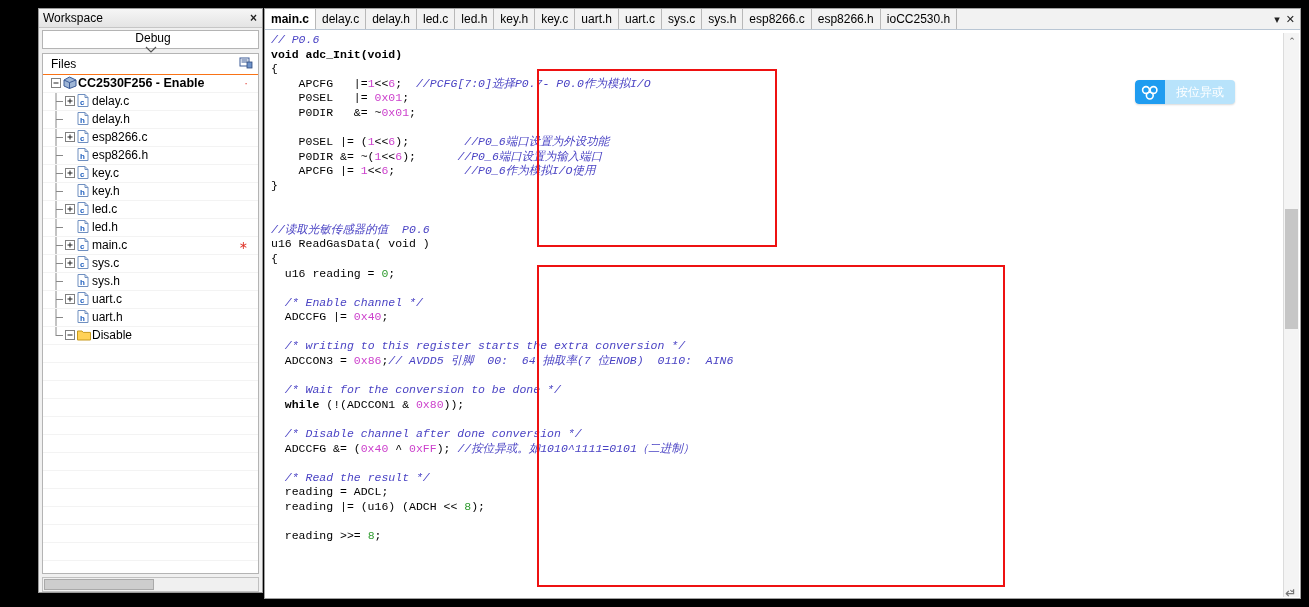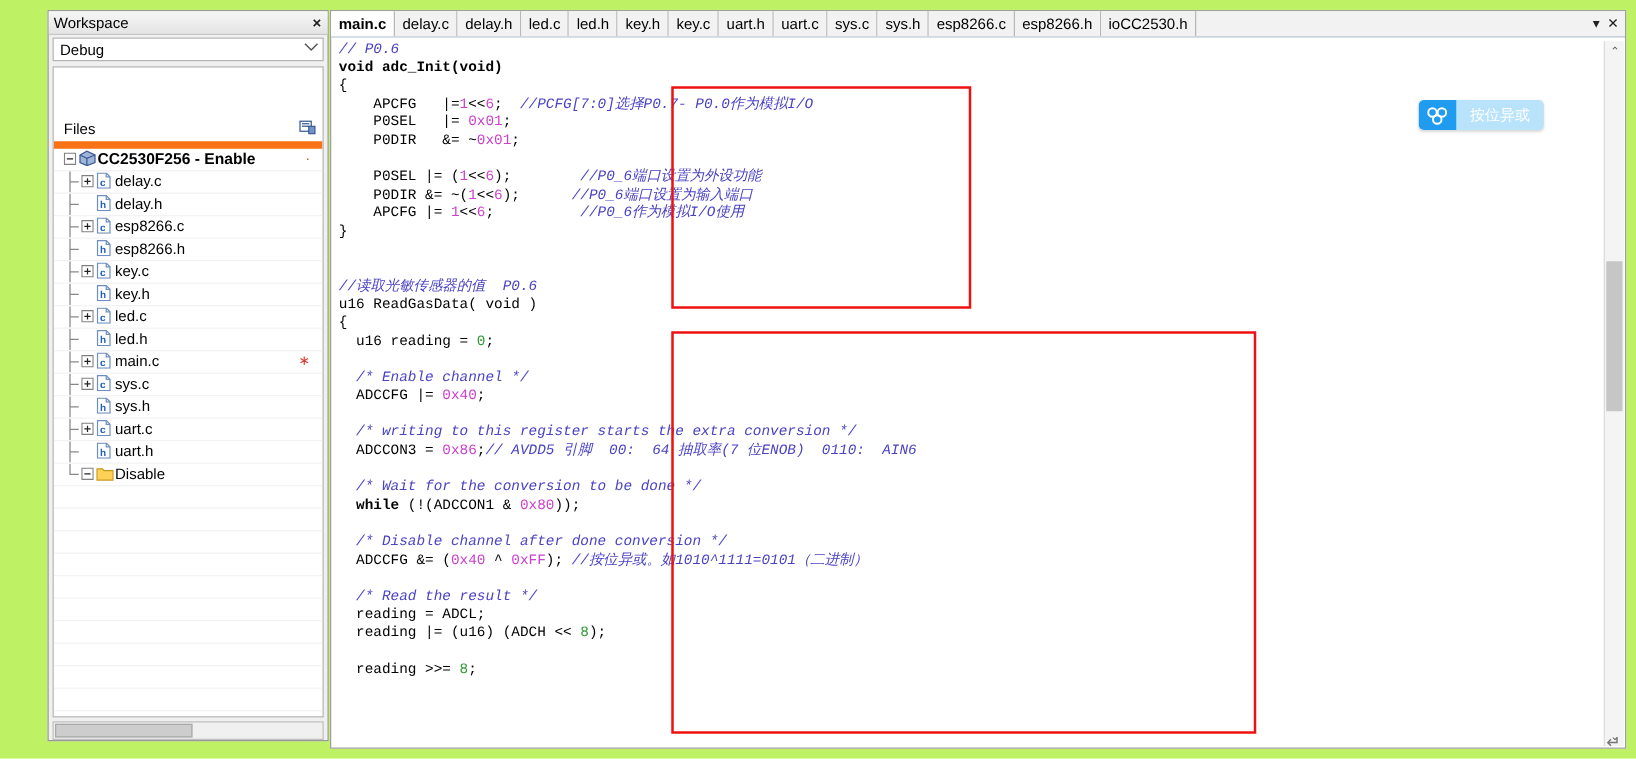--- a/index.html
+++ b/index.html
@@ -3,54 +3,54 @@
 <meta charset="utf-8">
 <style>
   html,body{margin:0;padding:0;}
   body{
     width:1309px;height:607px;overflow:hidden;
     background:#ffffff;
     font-family:"Liberation Sans", sans-serif;
     font-size:12px;color:#000;
     -webkit-font-smoothing:antialiased;
   }
-  .app{position:relative;width:1309px;height:607px;background:#bef264;}
+  .app{position:relative;width:1309px;height:607px;background:#000000;}
 
   
   .workspace{
     position:absolute;left:38px;top:8px;width:225px;height:585px;
     background:#f0f0f0;border:1px solid #9a9a9a;box-sizing:border-box;
   }
   .ws-title-bar{
     position:relative;height:18px;
     background:linear-gradient(to bottom,#f6f6f6,#e4e4e4);
     border-bottom:1px solid #c6c6c6;
     display:flex;align-items:center;
   }
   .ws-title{font-size:12px;padding-left:4px;color:#000;}
   .ws-close{
     position:absolute;right:5px;top:2px;font-size:12px;font-weight:bold;
     line-height:14px;color:#222;cursor:pointer;
   }
   .ws-combo{
     position:absolute;left:3px;top:21px;width:217px;height:19px;
     background:#fff;border:1px solid #b4b4b4;box-sizing:border-box;
-    display:flex;align-items:center;
+    display:flex;align-items:center;flex-direction:column;
   }
   .ws-combo-text{flex:1;padding-left:5px;font-size:12px;}
   .ws-combo-arrow{width:18px;text-align:center;color:#555;font-size:10px;}
 
   .ws-files{
     position:absolute;left:3px;top:44px;width:217px;height:521px;
     background:#fff;border:1px solid #b4b4b4;box-sizing:border-box;
     overflow:hidden;
   }
   .files-head{
-    position:relative;height:20px;border-bottom:6px solid #f97316;
-    display:flex;align-items:center;margin-top:39px;
+    position:relative;height:20px;border-bottom:1px solid #f97316;
+    display:flex;align-items:center;
   }
   .files-head-label{padding-left:8px;font-size:12px;}
   .files-head-icon{
     position:absolute;right:5px;top:2px;width:14px;height:14px;
   }
   .tree{position:relative;padding:0;margin:0;}
   .row{
     position:relative;height:17px;line-height:17px;white-space:nowrap;
     border-bottom:1px solid #f3f3f3;font-size:12px;
   }

